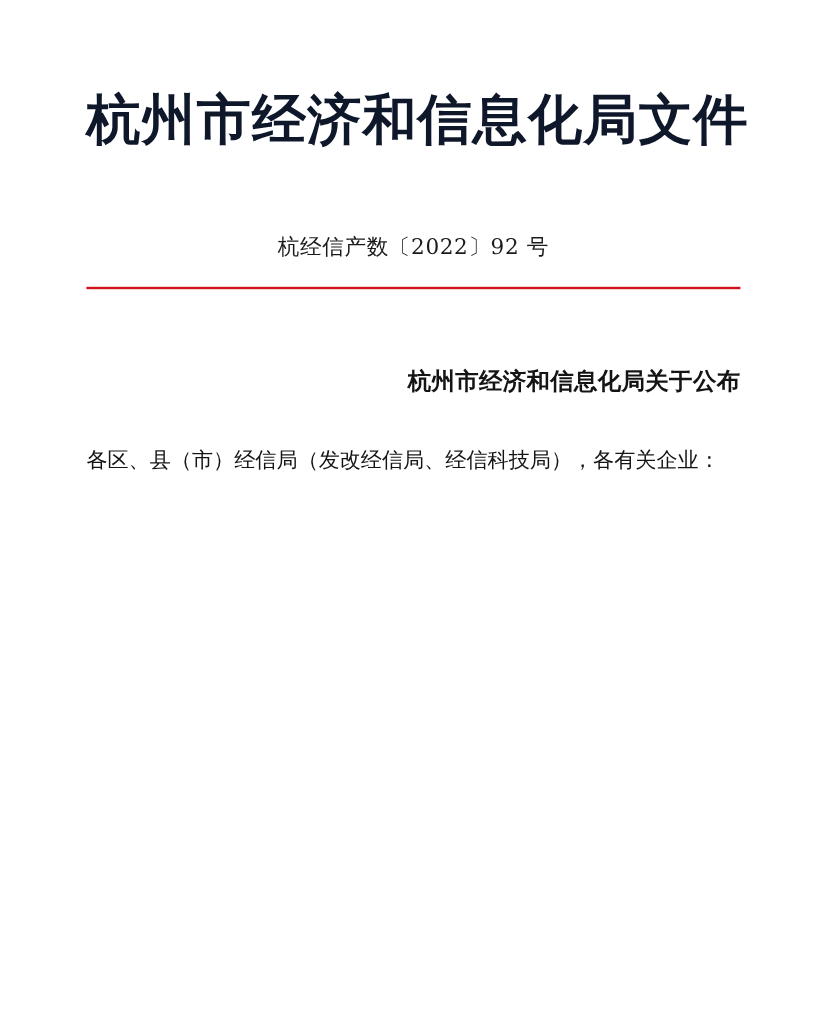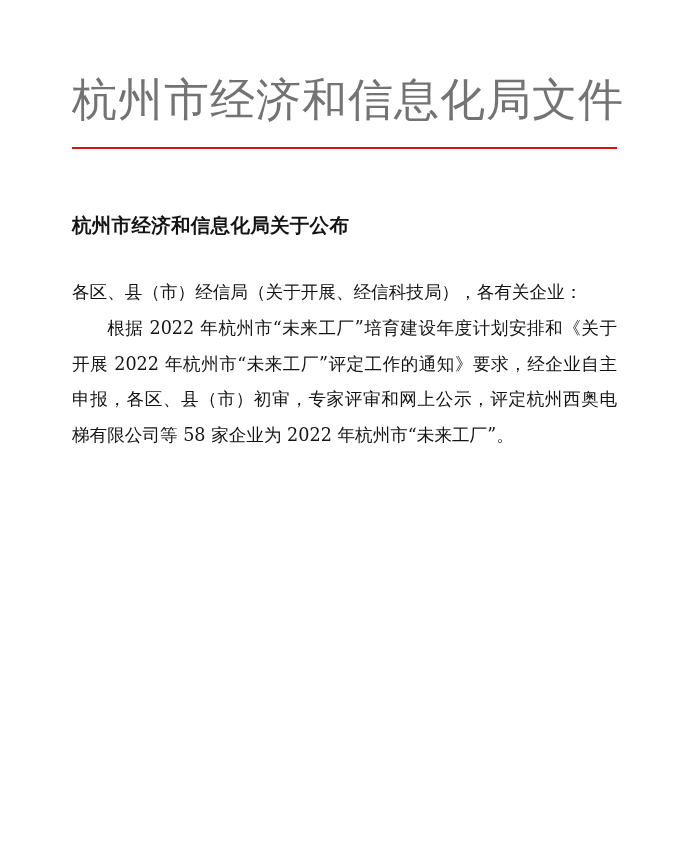--- a/index.html
+++ b/index.html
@@ -17,44 +17,44 @@
   .page {
     position: relative;
     width: 689px;
     height: 842px;
     box-sizing: border-box;
     padding: 0 72px;
   }
   .masthead {
     margin-top: 74px;
     text-align: center;
-    color: #737373;
+    color: #0f172a;
     font-family: "DejaVu Serif", "Liberation Serif", serif;
-    font-weight: normal;
+    font-weight: bold;
     font-size: 45px;
     letter-spacing: 1px;
     line-height: 1.15;
     white-space: nowrap;
   }
   .doc-number {
     margin-top: 68px;
     text-align: center;
     font-size: 18px;
     letter-spacing: 0.5px;
     color: #1a1a1a;
   }
   .red-rule {
     margin-top: 21px;
     height: 2.5px;
     background: #d4121a;
     width: 100%;
   }
   .title-block {
     margin-top: 62px;
-    text-align: left;
+    text-align: right;
     font-weight: bold;
     font-size: 19.5px;
     line-height: 1.55;
     color: #141414;
     letter-spacing: 0.3px;
   }
   .body-block {
     margin-top: 34px;
     font-size: 17.6px;
     line-height: 2.02;
@@ -69,25 +69,25 @@
     text-indent: 2em;
   }
 </style>
 </head>
 <body>
 
 <div class="page">
 
   <div class="masthead">杭州市经济和信息化局文件</div>
 
+  <div class="doc-number">杭经信产数〔2022〕92 号</div>
 
   <div class="red-rule"></div>
 
   <div class="title-block">
     <div>杭州市经济和信息化局关于公布</div>
   </div>
 
   <div class="body-block">
-    <p>各区、县（市）经信局（关于开展、经信科技局），各有关企业：</p>
-    <p class="indent">根据 2022 年杭州市“未来工厂”培育建设年度计划安排和《关于开展 2022 年杭州市“未来工厂”评定工作的通知》要求，经企业自主申报，各区、县（市）初审，专家评审和网上公示，评定杭州西奥电梯有限公司等 58 家企业为 2022 年杭州市“未来工厂”。</p>
+    <p>各区、县（市）经信局（发改经信局、经信科技局），各有关企业：</p>
   </div>
 
 </div>
 
 </body></html>

